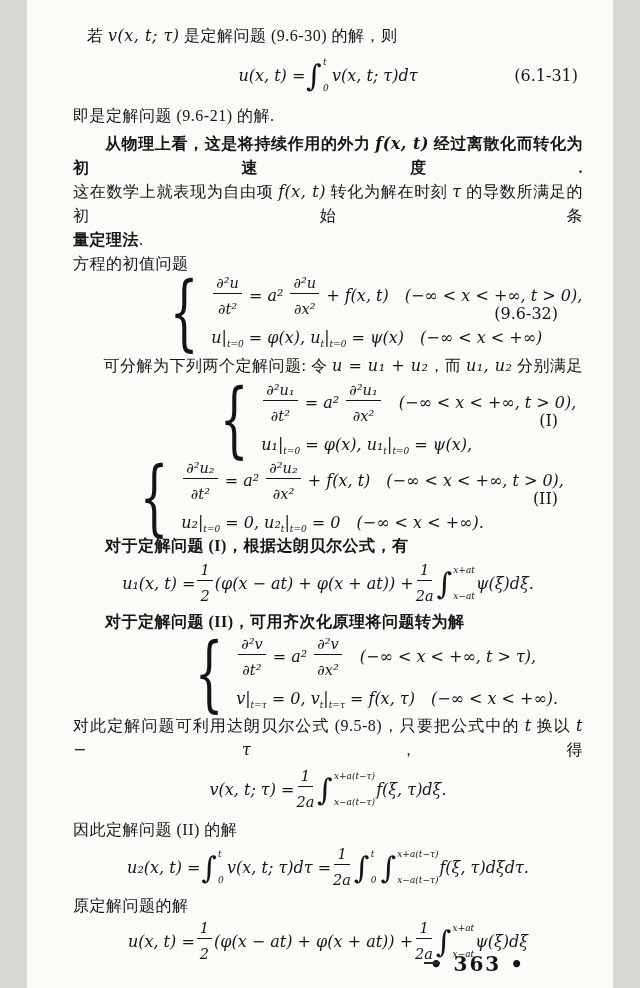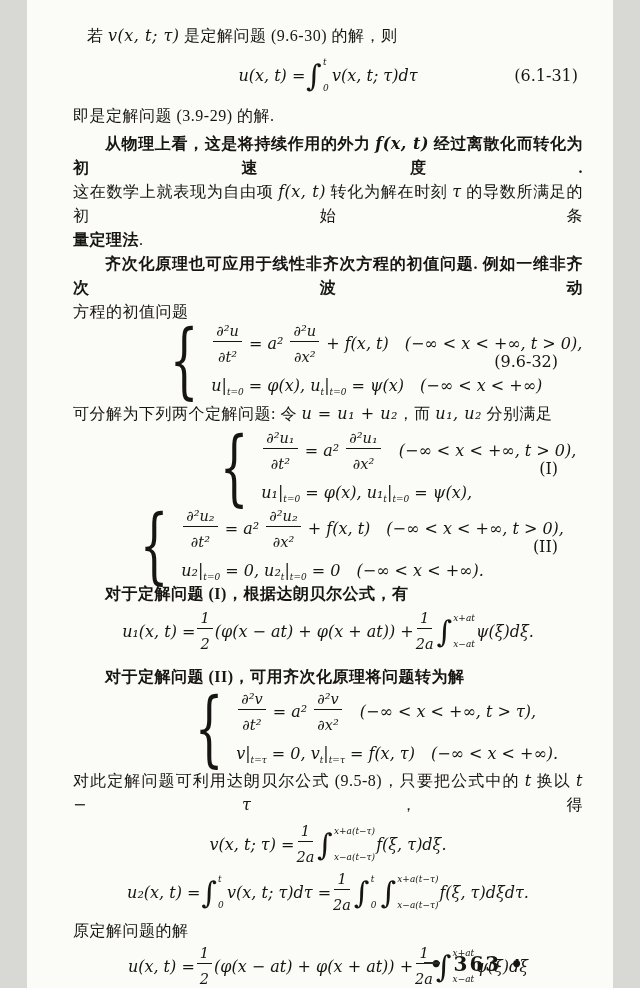--- a/index.html
+++ b/index.html
@@ -57,30 +57,29 @@
         <span class="isign">∫</span>
         <span class="ilims">
           <span class="iu">t</span>
           <span class="il">0</span>
         </span>
       </span>
     <span> v(x, t; τ)dτ</span>
     <span class="eqnum" style="right:5px;">(6.1-31)</span>
   </div>
 
-  <div class="cn" style="margin-top:6px;"><span>即是定解问题 (3.9-29) 的解.</span></div>
+  <div class="cn" style="margin-top:6px;"><span>即是定解问题 (9.6-21) 的解.</span></div>
 
   <div class="cn" style="margin-top:4px;">
     <div class="ind2 jl"><span>从物理上看，这是将持续作用的外力 </span><span class="mi">f(x, t)</span><span> 经过离散化而转化为初速度.</span></div>
     <div class="jl"><span>这在数学上就表现为自由项 </span><span class="mi">f(x, t)</span><span> 转化为解在时刻 </span><span class="mi">τ</span><span> 的导数所满足的初始条</span></div>
     <div><b class="bold">量定理法</b><span>.</span></div>
   </div>
 
   <div class="cn">
-    <div class="ind2 jl"><span>齐次化原理也可应用于线性非齐次方程的初值问题. 例如一维非齐次波动</span></div>
     <div><span>方程的初值问题</span></div>
   </div>
 
   <div class="eqrow" style="padding-left:85px; height:74px;">
     <span class="brc">{</span>
     <div class="sys">
       <div class="mrow">
         <span class="frac">
             <span class="fn">∂²u</span>
             <span class="fd">∂t²</span>
@@ -89,21 +88,21 @@
             <span class="fd">∂x²</span>
           </span><span> + f(x, t)</span><span class="cond">(−∞ &lt; x &lt; +∞, t &gt; 0),</span>
       </div>
       <div class="mrow">
         <span>u|</span><sub class="ms">t=0</sub><span> = φ(x), u</span><sub class="ms">t</sub><span>|</span><sub class="ms">t=0</sub><span> = ψ(x)</span><span class="cond">(−∞ &lt; x &lt; +∞)</span>
       </div>
     </div>
     <span class="eqnum" style="right:25px;">(9.6-32)</span>
   </div>
 
-  <div class="cn" style="margin-top:4px;"><span>可分解为下列两个定解问题: 令 </span><span class="mi">u = u₁ + u₂</span><span>，而 </span><span class="mi">u₁, u₂</span><span> 分别满足</span></div>
+  <div class="cn" style="margin-top:4px;text-align:right;"><span>可分解为下列两个定解问题: 令 </span><span class="mi">u = u₁ + u₂</span><span>，而 </span><span class="mi">u₁, u₂</span><span> 分别满足</span></div>
 
   <div class="eqrow" style="margin-top:6px; padding-left:135px; height:72px;">
     <span class="brc">{</span>
     <div class="sys">
       <div class="mrow">
         <span class="frac">
             <span class="fn">∂²u₁</span>
             <span class="fd">∂t²</span>
           </span><span> = a² </span><span class="frac">
             <span class="fn">∂²u₁</span>
@@ -152,21 +151,21 @@
     <span class="intg">
         <span class="isign">∫</span>
         <span class="ilims">
           <span class="iu">x+at</span>
           <span class="il">x−at</span>
         </span>
       </span>
     <span> ψ(ξ)dξ.</span>
   </div>
 
-  <div class="cn ind2" style="margin-top:11px;"><span>对于定解问题 (II)，可用齐次化原理将问题转为解</span></div>
+  <div class="cn ind2" style="margin-top:4px;"><span>对于定解问题 (II)，可用齐次化原理将问题转为解</span></div>
 
   <div class="eqrow" style="margin-top:4px; padding-left:110px; height:72px;">
     <span class="brc">{</span>
     <div class="sys">
       <div class="mrow">
         <span class="frac">
             <span class="fn">∂²v</span>
             <span class="fd">∂t²</span>
           </span><span> = a² </span><span class="frac">
             <span class="fn">∂²v</span>
@@ -190,20 +189,21 @@
     <span class="intg">
         <span class="isign">∫</span>
         <span class="ilims">
           <span class="iu">x+a(t−τ)</span>
           <span class="il">x−a(t−τ)</span>
         </span>
       </span>
     <span> f(ξ, τ)dξ.</span>
   </div>
 
+  <div class="cn" style="margin-top:6px;"><span>因此定解问题 (II) 的解</span></div>
 
   <div class="eqrow center mrow" style="margin-top:4px; height:44px;">
     <span>u₂(x, t) = </span>
     <span class="intg">
         <span class="isign">∫</span>
         <span class="ilims">
           <span class="iu">t</span>
           <span class="il">0</span>
         </span>
       </span>

